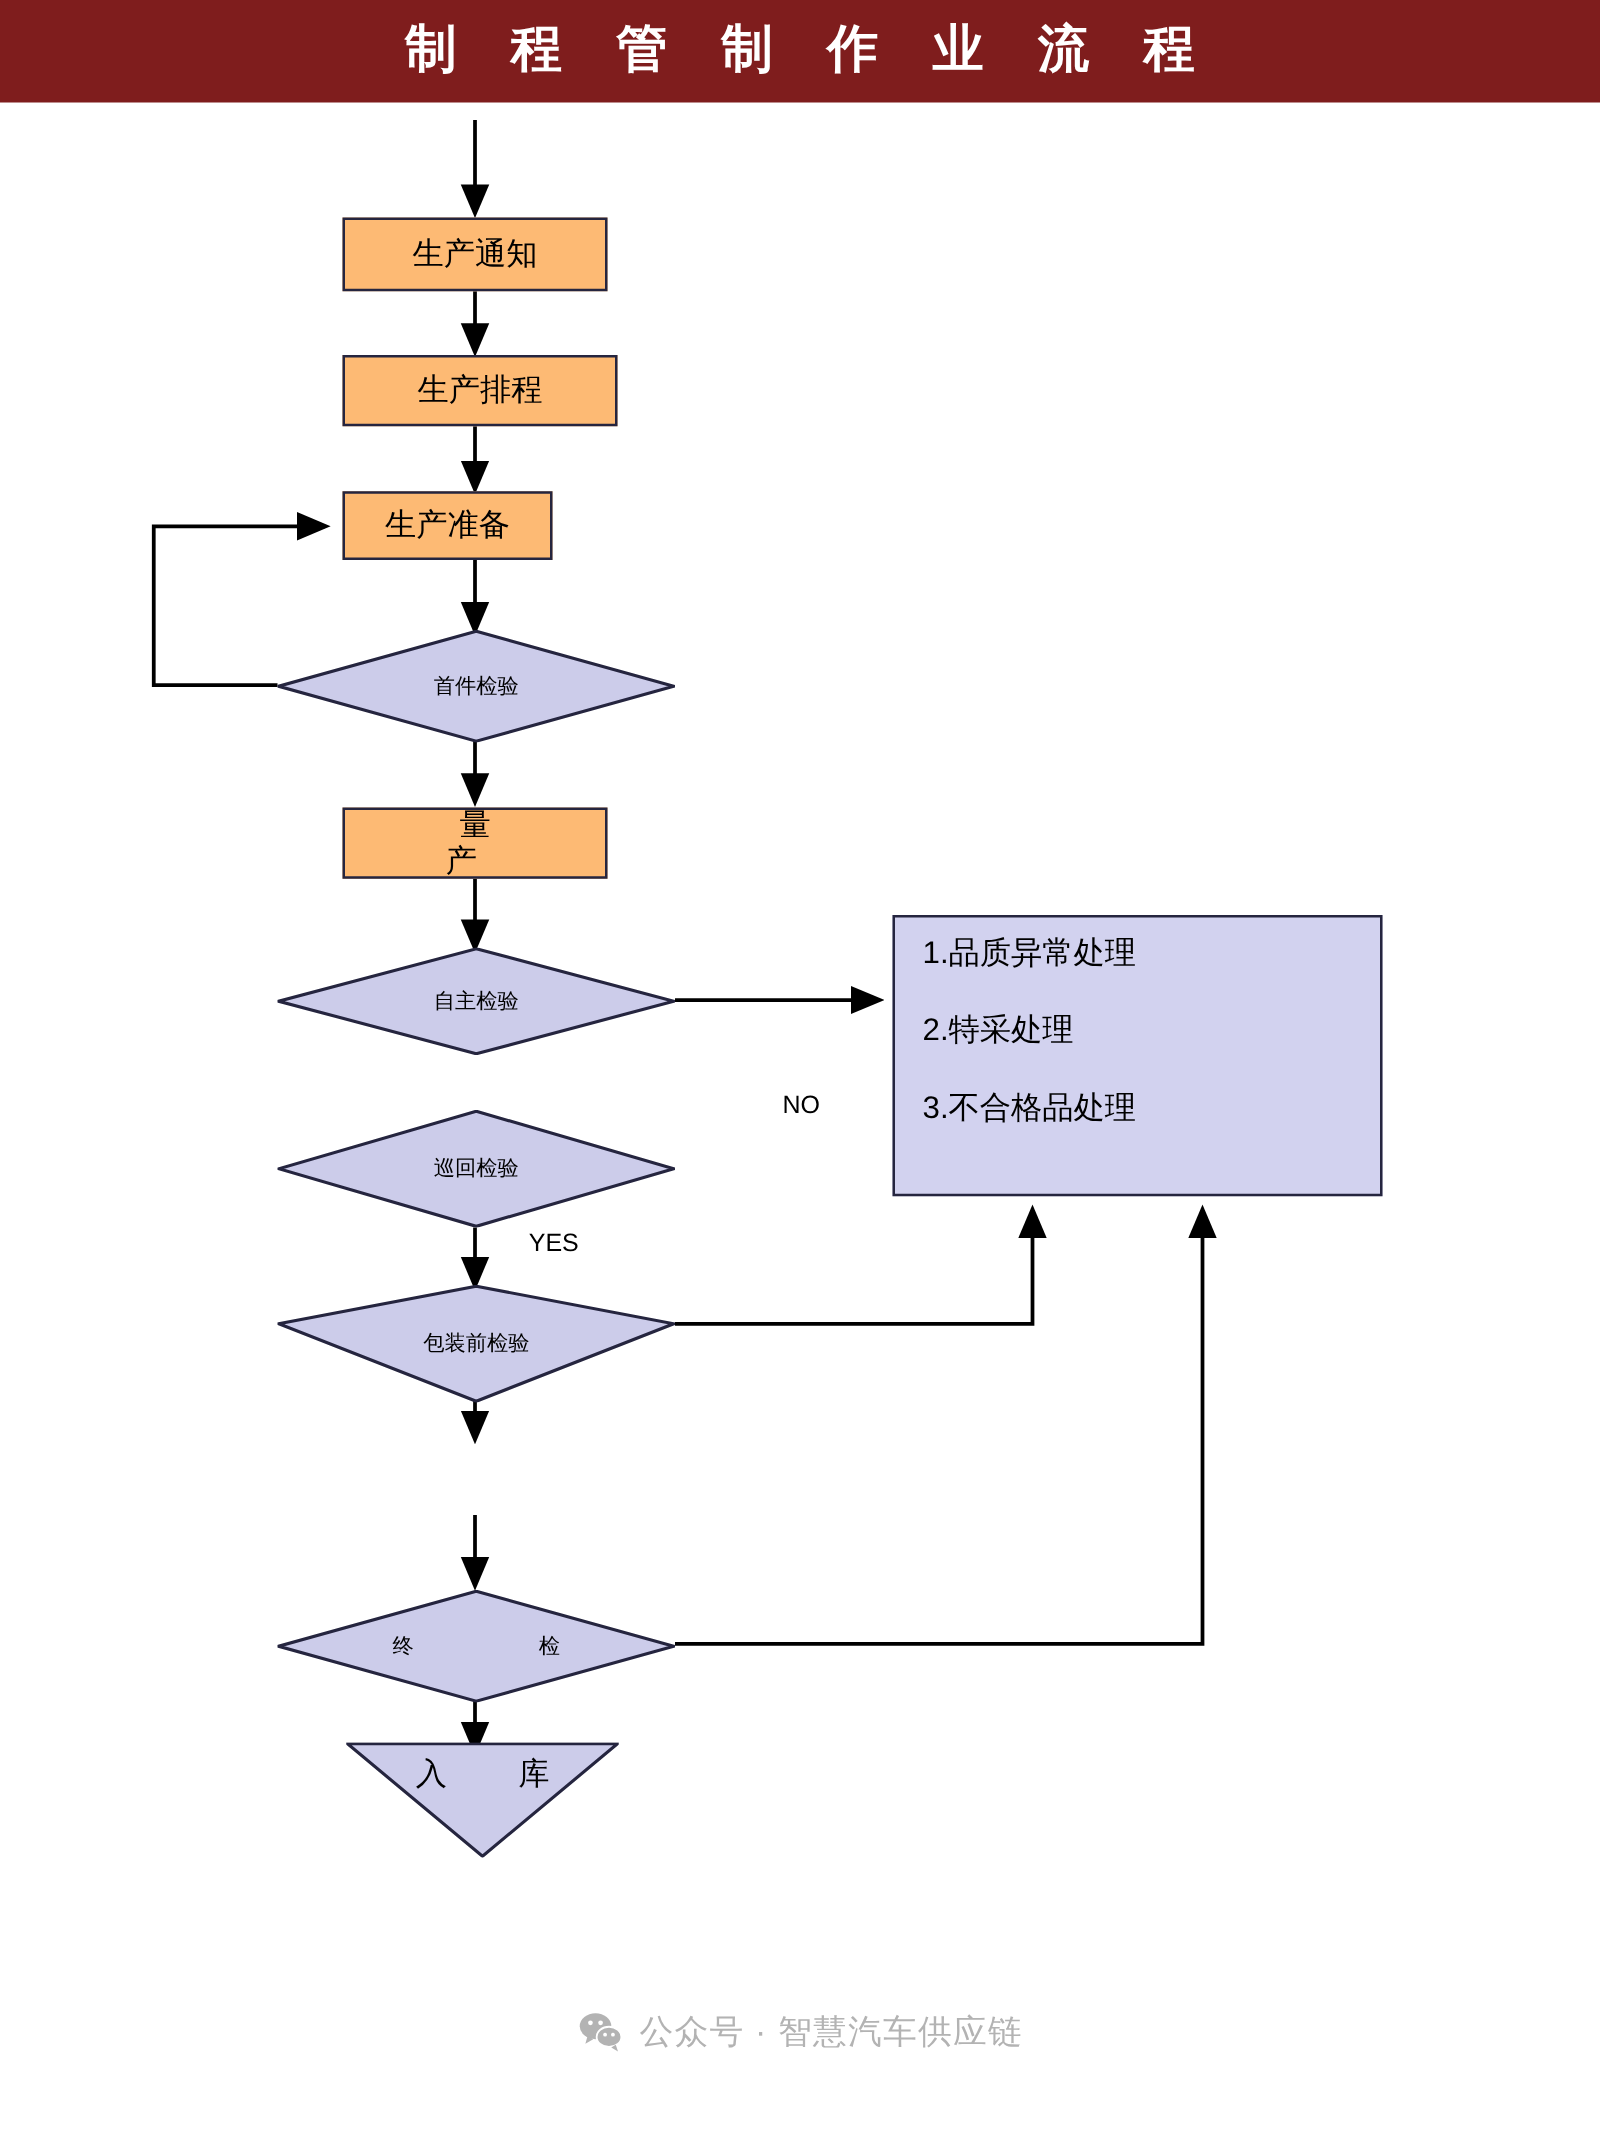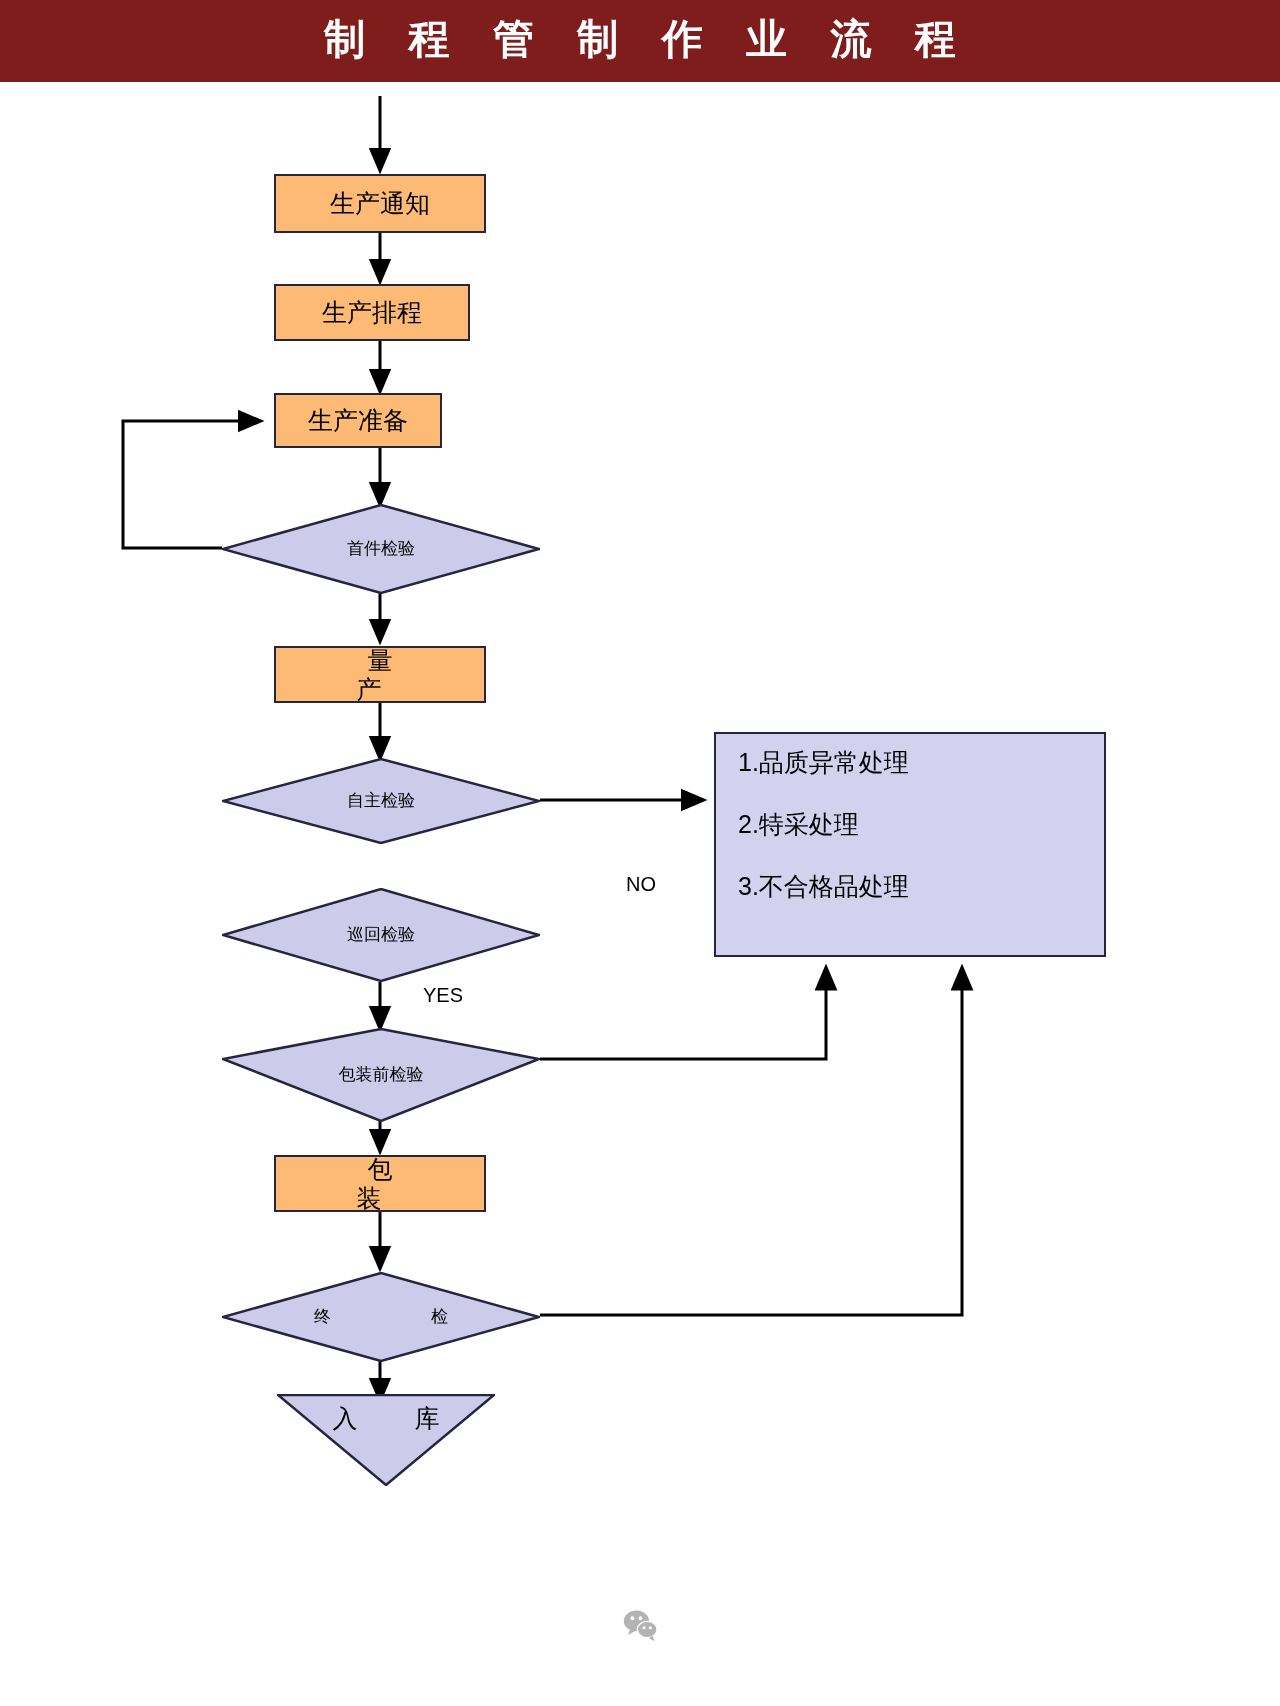--- a/index.html
+++ b/index.html
@@ -230,21 +230,21 @@
       <path d="M 540 1315 L 962 1315 L 962 968" marker-end="url(#arrowhead)"></path>
 
       <line x1="380" y1="1357" x2="380" y2="1400" marker-end="url(#arrowhead)"></line>
     </g>
   </svg>
 
   <div class="node proc" style="left:274px; top:174px; width:212px; height:59px;">
     <span>生产通知</span>
   </div>
 
-  <div class="node proc" style="left:274px; top:284px; width:196px; height:57px;">
+  <div class="node proc" style="left:274px; top:284px; width:220px; height:57px;">
     <span>生产排程</span>
   </div>
 
   <div class="node proc" style="left:274px; top:393px; width:168px; height:55px;">
     <span>生产准备</span>
   </div>
 
   <div class="dia-wrap" style="left:222px; top:504px; width:318px; height:90px;">
     <svg width="318" height="90" viewBox="0 0 318 90" xmlns="http://www.w3.org/2000/svg">
       <polygon points="159,1 317,45 159,89 1,45" fill="#ccccea" stroke="#25253f" stroke-width="2.5"></polygon>
@@ -270,23 +270,20 @@
     <div class="dia-label">巡回检验</div>
   </div>
 
   <div class="dia-wrap" style="left:222px; top:1028px; width:318px; height:94px;">
     <svg width="318" height="94" viewBox="0 0 318 94" xmlns="http://www.w3.org/2000/svg">
       <polygon points="159,1 317,31 317,31 159,93 1,31" fill="#ccccea" stroke="#25253f" stroke-width="2.5"></polygon>
     </svg>
     <div class="dia-label two-line">包装前检验</div>
   </div>
 
-  <div class="node proc proc-wide" style="left:274px; top:1155px; width:212px; height:57px;">
-    <span>包　　装</span>
-  </div>
 
   <div class="dia-wrap" style="left:222px; top:1272px; width:318px; height:90px;">
     <svg width="318" height="90" viewBox="0 0 318 90" xmlns="http://www.w3.org/2000/svg">
       <polygon points="159,1 317,45 159,89 1,45" fill="#ccccea" stroke="#25253f" stroke-width="2.5"></polygon>
     </svg>
     <div class="dia-label wide">终　　检</div>
   </div>
 
   <div id="tri-wrap">
     <svg width="218" height="92" viewBox="0 0 218 92" xmlns="http://www.w3.org/2000/svg">
@@ -310,13 +307,14 @@
   <svg id="wechat-icon" viewBox="0 0 40 40" xmlns="http://www.w3.org/2000/svg">
     <ellipse cx="16" cy="15.5" rx="14" ry="11.5" fill="#b3b3b3"></ellipse>
     <polygon points="9,24 7,31 14,27" fill="#b3b3b3"></polygon>
     <circle cx="11.5" cy="12.5" r="2.1" fill="#ffffff"></circle>
     <circle cx="20.5" cy="12.5" r="2.1" fill="#ffffff"></circle>
     <ellipse cx="28" cy="25" rx="11" ry="9" fill="#b3b3b3" stroke="#ffffff" stroke-width="1.6"></ellipse>
     <polygon points="34,32 36,38 30,34.5" fill="#b3b3b3"></polygon>
     <circle cx="24.5" cy="23" r="1.7" fill="#ffffff"></circle>
     <circle cx="31.5" cy="23" r="1.7" fill="#ffffff"></circle>
   </svg>
+  <div id="footer-text">公众号 · 智慧汽车供应链</div>
 </div>
 
 </body></html>

